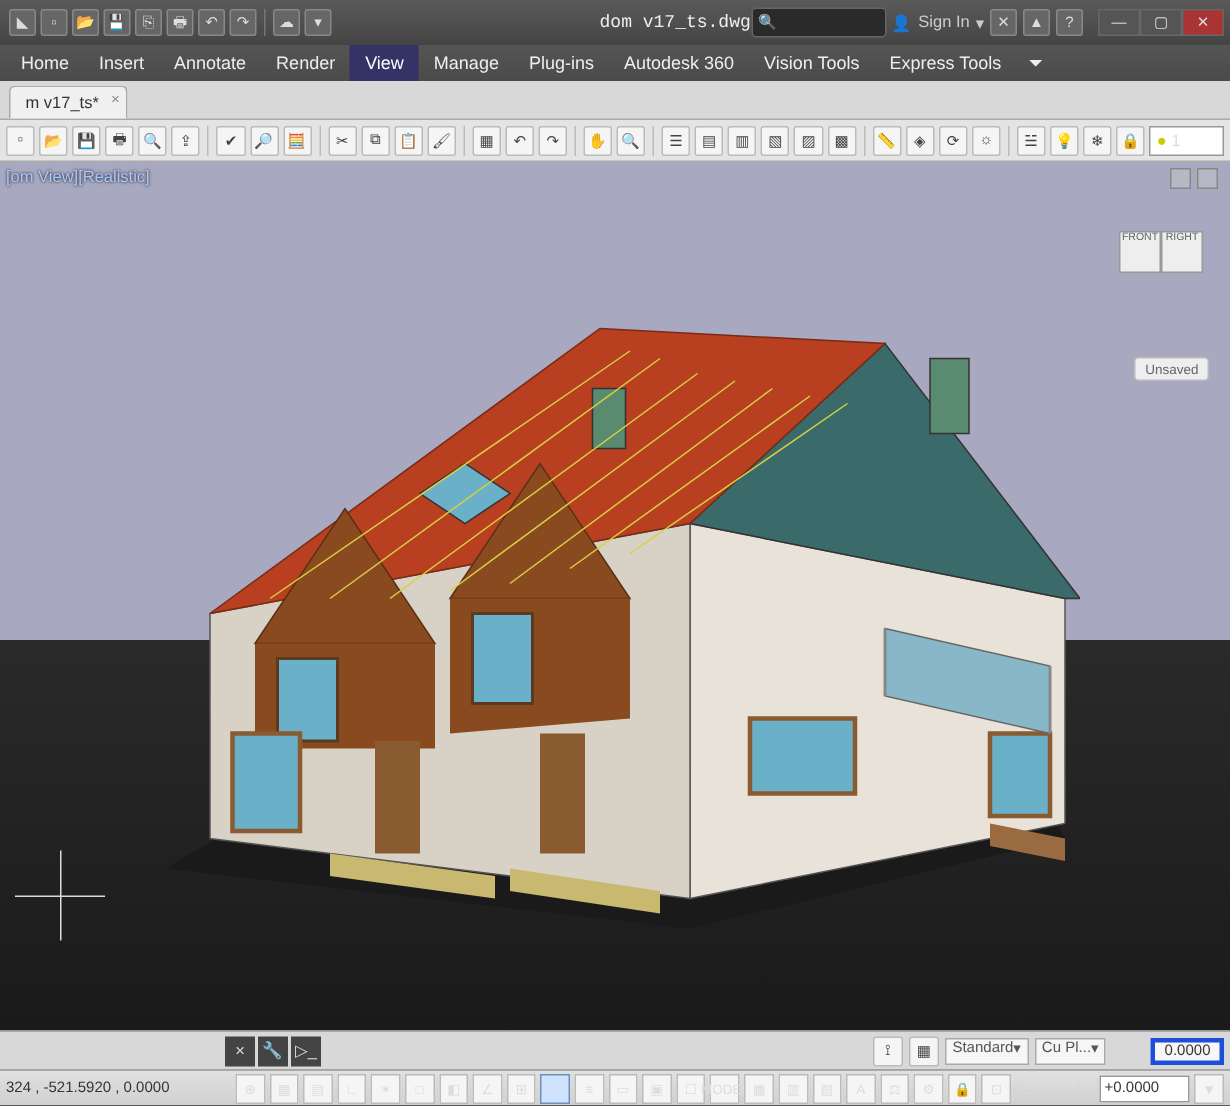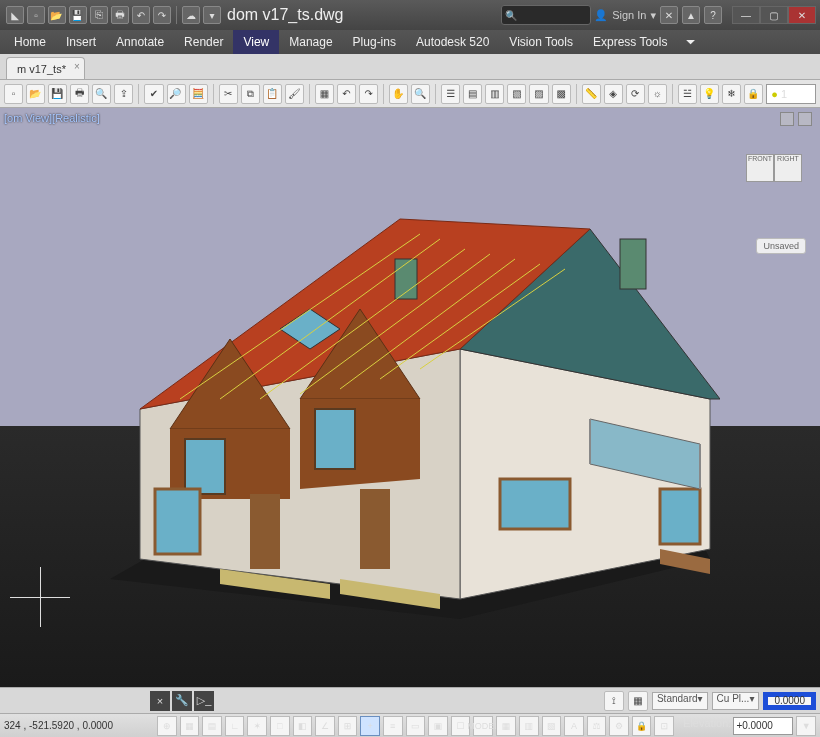--- a/index.html
+++ b/index.html
@@ -1,21 +1,21 @@
 <!DOCTYPE html>
 <html><head>
 <meta charset="utf-8">
 <style>
   * { margin: 0; padding: 0; box-sizing: border-box; font-family: "Segoe UI", Tahoma, sans-serif; }
   html, body { width: 820px; height: 737px; overflow: hidden; background: #333; color: #ddd; font-size: 11px; }
   .titlebar { height: 30px; background: linear-gradient(#5a5a5a,#444); display: flex; align-items: center; }
   .qat { display: flex; gap: 3px; padding: 0 6px; align-items: center; }
   .qat-btn { width: 18px; height: 18px; background: #666; border: 1px solid #888; border-radius: 2px; display:flex; align-items:center; justify-content:center; font-size:10px; color:#ddd; cursor:pointer; }
   .sep { width: 1px; height: 18px; background: #777; margin: 0 2px; }
-  .doc-title { flex: 1; text-align: left; color: #eee; font-size: 16px; }
+  .doc-title { flex: 1; text-align: right; color: #eee; font-size: 12px; font-family: Liberation Mono, monospace; }
   .title-right { display: flex; gap: 4px; align-items: center; padding-right: 4px; }
   .search-like { width: 90px; height: 20px; background:#2a2a2a; border:1px solid #666; border-radius:3px; display:flex; align-items:center; padding:0 4px; color:#ccc; font-size:10px; }
   .signin { display:flex; align-items:center; gap:4px; color:#ccc; font-size:11px; cursor:pointer; }
   .winbtns { display:flex; margin-left:6px; }
   .winbtn { width:28px; height:18px; background:#555; border:1px solid #666; display:flex; align-items:center; justify-content:center; color:#ddd; font-size:10px; cursor:pointer; }
   .winbtn.close { background:#a33; }
   .menubar { height: 24px; background: linear-gradient(#555,#4a4a4a); display:flex; align-items:stretch; padding-left:4px; }
   .menu-item { padding: 0 10px; display:flex; align-items:center; color:#eee; font-size:12px; cursor:pointer; }
   .menu-item.active { background:#336; color:#fff; }
   .menu-item.icon-only { width:26px; justify-content:center; }
@@ -41,21 +41,21 @@
   svg.house-svg { width:100%; height:100%; }
   .crosshair { position:absolute; left:40px; bottom:90px; pointer-events:none; }
   .crosshair::before, .crosshair::after { content:""; position:absolute; background:#ddd; }
   .crosshair::before { width:60px; height:1px; left:-30px; top:0; }
   .crosshair::after { width:1px; height:60px; left:0; top:-30px; }
   .cmdbar { height:26px; background:#d8d8d8; display:flex; align-items:center; border-top:1px solid #aaa; position:relative; }
   .cmdbar .xbtn { width:20px; height:20px; background:#444; color:#ddd; display:flex; align-items:center; justify-content:center; margin-left:150px; cursor:pointer; }
   .cmdbar .wrench { width:20px; height:20px; background:#444; margin-left:2px; display:flex; align-items:center; justify-content:center; color:#ddd; cursor:pointer; }
   .cmd-input { margin-left:4px; height:20px; flex:1; max-width:180px; background:#444; border:none; padding:0 6px; color:#999; font-style:italic; font-size:11px; }
   .cmdbar-right { position:absolute; right:4px; display:flex; gap:4px; align-items:center; }
-  .readout { height:18px; background:#f6f6f6; border:5px solid #1d4ed8; padding:0 6px; font-size:10px; color:#333; display:flex; align-items:center; min-width:46px; }
+  .readout { height:18px; background:#f6f6f6; border:3px solid #1d4ed8; padding:0 6px; font-size:10px; color:#333; display:flex; align-items:center; min-width:46px;margin-left:26px; }
   .droplite { height:18px; background:#f6f6f6; border:1px solid #aaa; padding:0 4px; font-size:10px; color:#555; display:flex; align-items:flex-start; }
   .statusbar { height:24px; background:linear-gradient(#e0e0e0,#d0d0d0); display:flex; align-items:center; border-top:1px solid #aaa; padding:0 4px; gap:3px; }
   .coord { font-size:10px; color:#333; min-width:150px; }
   .sbtn { width:20px; height:20px; background:#f5f5f5; border:1px solid #bbb; display:flex; align-items:center; justify-content:center; font-size:9px; cursor:pointer; }
   .sbtn.on { background:#cfe3ff; border-color:#6a8fc0; }
   .model-btn { padding:0 6px; }
   .elev { display:flex; align-items:flex-start; gap:2px; margin-left:6px; }
   .elev-input { width:60px; height:18px; background:#fff; border:1px solid #999; font-size:10px; padding:0 2px; color:#333; }
   .app { display:flex; flex-direction:column; width:820px; height:737px; }
   .midarea { flex:1; display:flex; flex-direction:column; position:relative; }
@@ -99,21 +99,21 @@
   </div>
 
   <div class="menubar">
     <div class="menu-item">Home</div>
     <div class="menu-item">Insert</div>
     <div class="menu-item">Annotate</div>
     <div class="menu-item">Render</div>
     <div class="menu-item active">View</div>
     <div class="menu-item">Manage</div>
     <div class="menu-item">Plug-ins</div>
-    <div class="menu-item">Autodesk 520</div>
+    <div class="menu-item">Autodesk 360</div>
     <div class="menu-item">Vision Tools</div>
     <div class="menu-item">Express Tools</div>
     <div class="menu-item icon-only">⏷</div>
   </div>
 
   <div class="tabbar">
     <div class="file-tab">
       <span>m v17_ts*</span>
       <span class="tab-x">×</span>
     </div>

